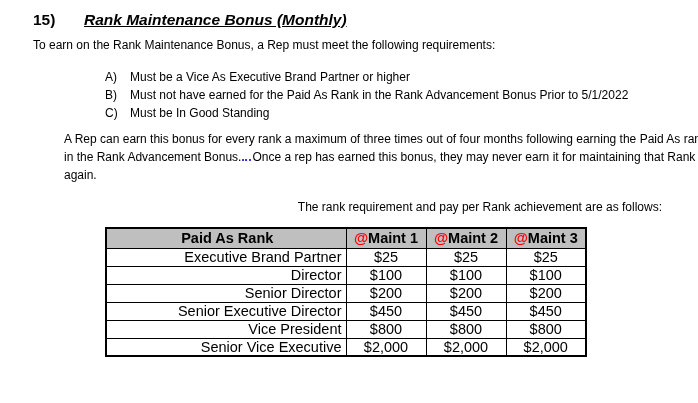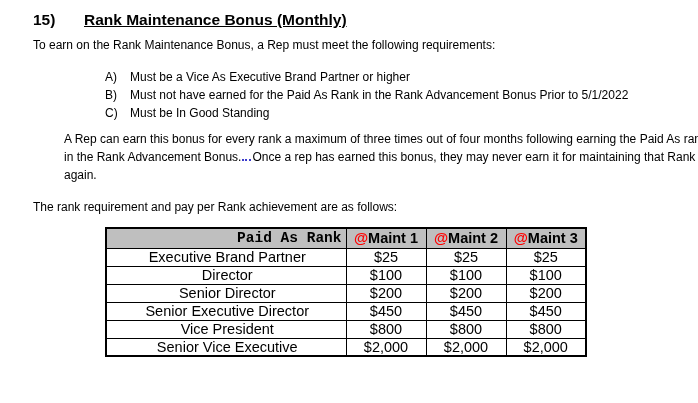--- a/index.html
+++ b/index.html
@@ -7,40 +7,40 @@
   body {
     width: 698px; height: 403px;
     font-family: "Liberation Sans", sans-serif;
     color: #000000;
     overflow: hidden;
   }
   .page { padding: 11px 36px 0 33px; }
 
   .heading { display: flex; font-weight: bold; font-size: 15.5px; line-height: 18px; margin-bottom: 7px; }
   .heading-number { width: 51px; flex-shrink: 0; }
-  .heading-title { text-decoration: underline; }
+  .heading-title { text-decoration: underline; font-style: italic; }
 
   .body-text { font-size: 12px; line-height: 18px; }
 
   .intro { margin-bottom: 14px; }
 
   .req-list { margin-left: 72px; margin-bottom: 8px; }
   .req-item { display: flex; }
   .req-marker { width: 25px; flex-shrink: 0; }
   .req-text { width: 540px; }
 
   .para-earning { width: 648px; margin-bottom: 14px; margin-left: 31px; }
   .space-mark {
     display: inline-block;
     width: 9px; height: 13px;
     border-bottom: 2px dotted #3b3bcd;
     margin: 0 1px;
   }
 
-  .para-table-intro { margin-bottom: 11px; }
+  .para-table-intro { margin-bottom: 11px; text-align: right; }
 
   table.rank-table {
     margin-left: 72px;
     border-collapse: collapse;
     table-layout: fixed;
     width: 478px;
     border: 2px solid #000;
   }
   .rank-table th, .rank-table td {
     border: 1px solid #000;
@@ -49,23 +49,23 @@
     line-height: 16px;
     padding: 0 4px;
     overflow: hidden;
     white-space: nowrap;
   }
   .rank-table thead th {
     background: #bfbfbf;
     font-weight: bold;
     height: 20px;
   }
-  .col-rank { width: 240px; text-align: right; padding-left: 6px !important; font-family: Liberation Mono, monospace; }
+  .col-rank { width: 240px; text-align: center; padding-left: 6px !important; }
   .col-money { width: 80px; text-align: center; }
-  .rank-table td.rank-cell { text-align: center; padding-left: 6px; }
+  .rank-table td.rank-cell { text-align: right; padding-left: 6px; }
   .rank-table td.money-cell { text-align: center; }
   .at-symbol { color: #ff0000; font-weight: bold; }
 </style>
 </head>
 <body>
 
 <div class="page">
 
   <div class="heading">
     <span class="heading-number">15)</span>

